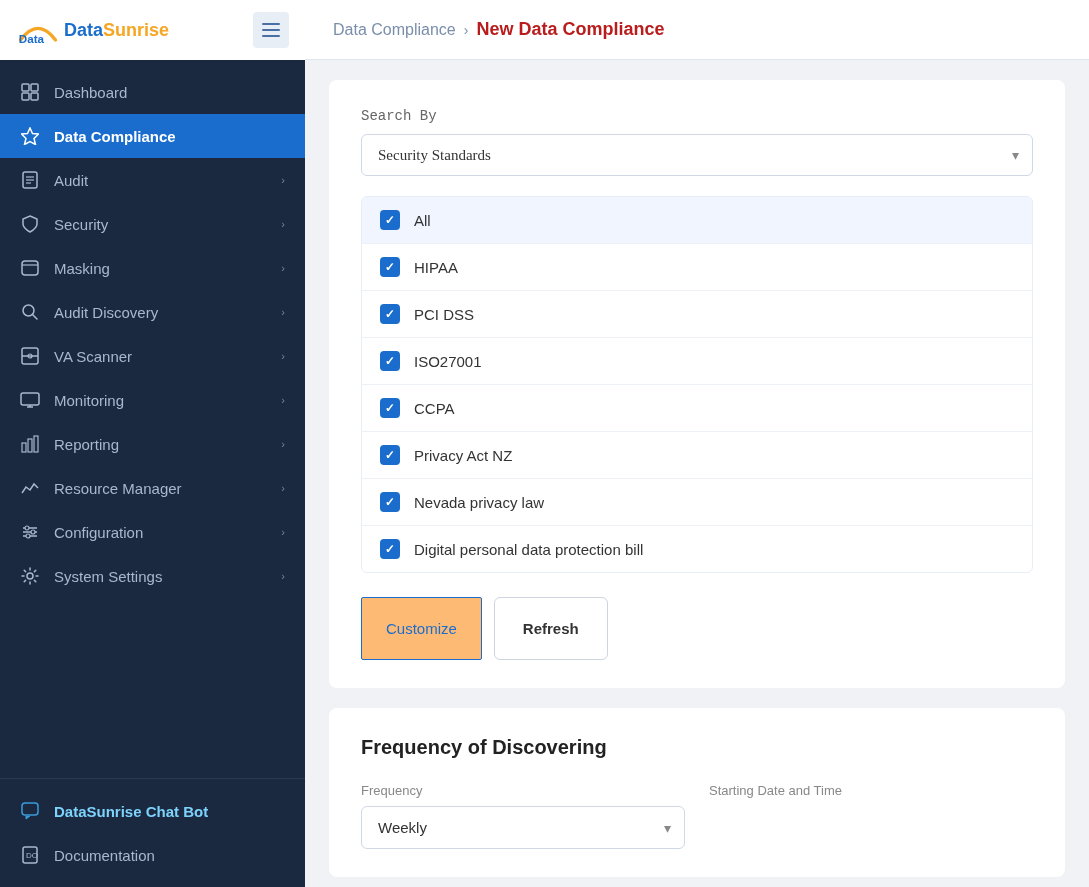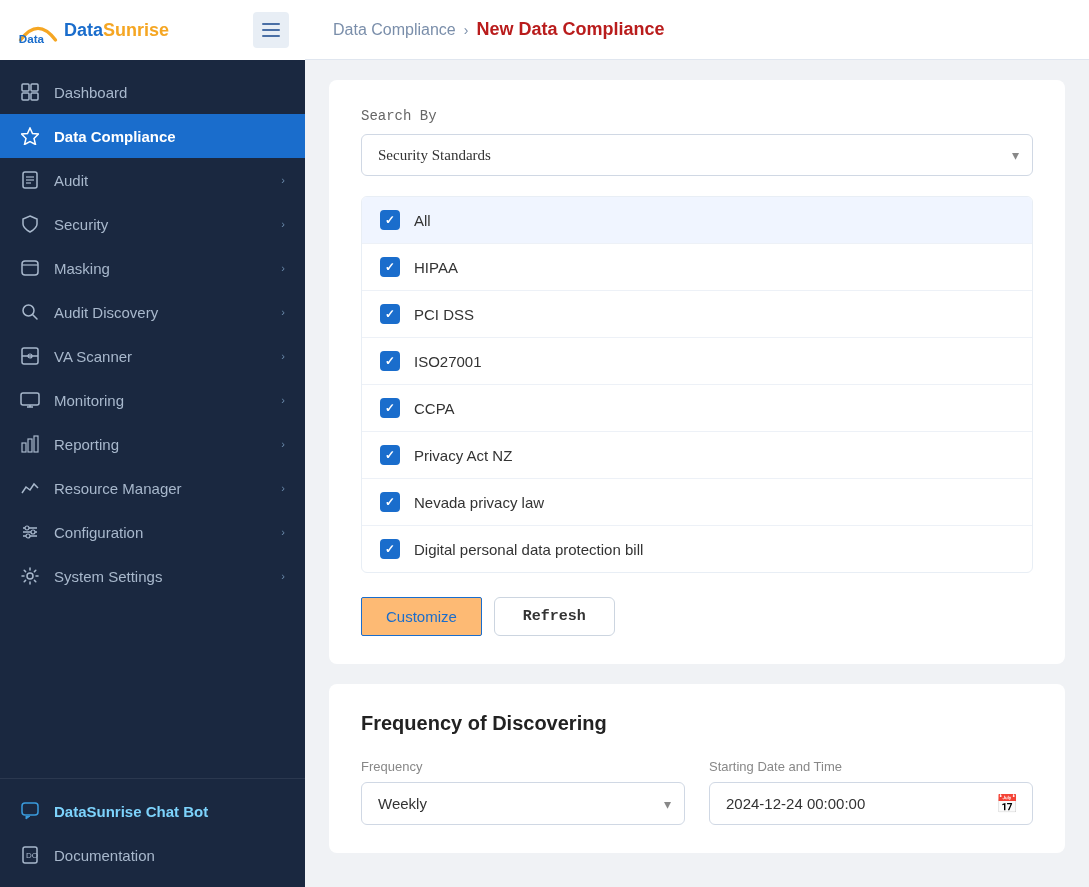--- a/index.html
+++ b/index.html
@@ -213,29 +213,28 @@
       padding: 10px 24px;
       border: 1px solid #1a6dcc;
       background: #fdba74;
       color: #1a6dcc;
       border-radius: 2px;
       font-size: 15px;
       cursor: pointer;
       text-align: center;
     }
     .btn-refresh {
-      padding: 10px 28px;
+      padding: 22px 28px;
       border: 1px solid #ccd5e0;
       background: #fff;
       color: #333;
       border-radius: 6px;
       font-size: 15px;
       font-weight: 600;
       cursor: pointer;
-      font-family: Liberation Mono, monospace;
     }
 
     
     .freq-card {
       background: #fff;
       margin: 0 24px 20px;
       border-radius: 8px;
       padding: 28px 32px;
     }
     .freq-title {
@@ -564,21 +563,17 @@
               <option>Weekly</option>
               <option>Daily</option>
               <option>Monthly</option>
               <option>Once</option>
             </select>
             <span class="select-chevron">▾</span>
           </div>
         </div>
         <div class="freq-group">
           <div class="freq-group-label">Starting Date and Time</div>
-          <div class="date-input-wrap">
-            <input type="text" class="date-input" value="2024-12-24 00:00:00" style="">
-            <span class="cal-icon">📅</span>
-          </div>
         </div>
       </div>
     </div>
   </div>
 </div>
 
 </body></html>

